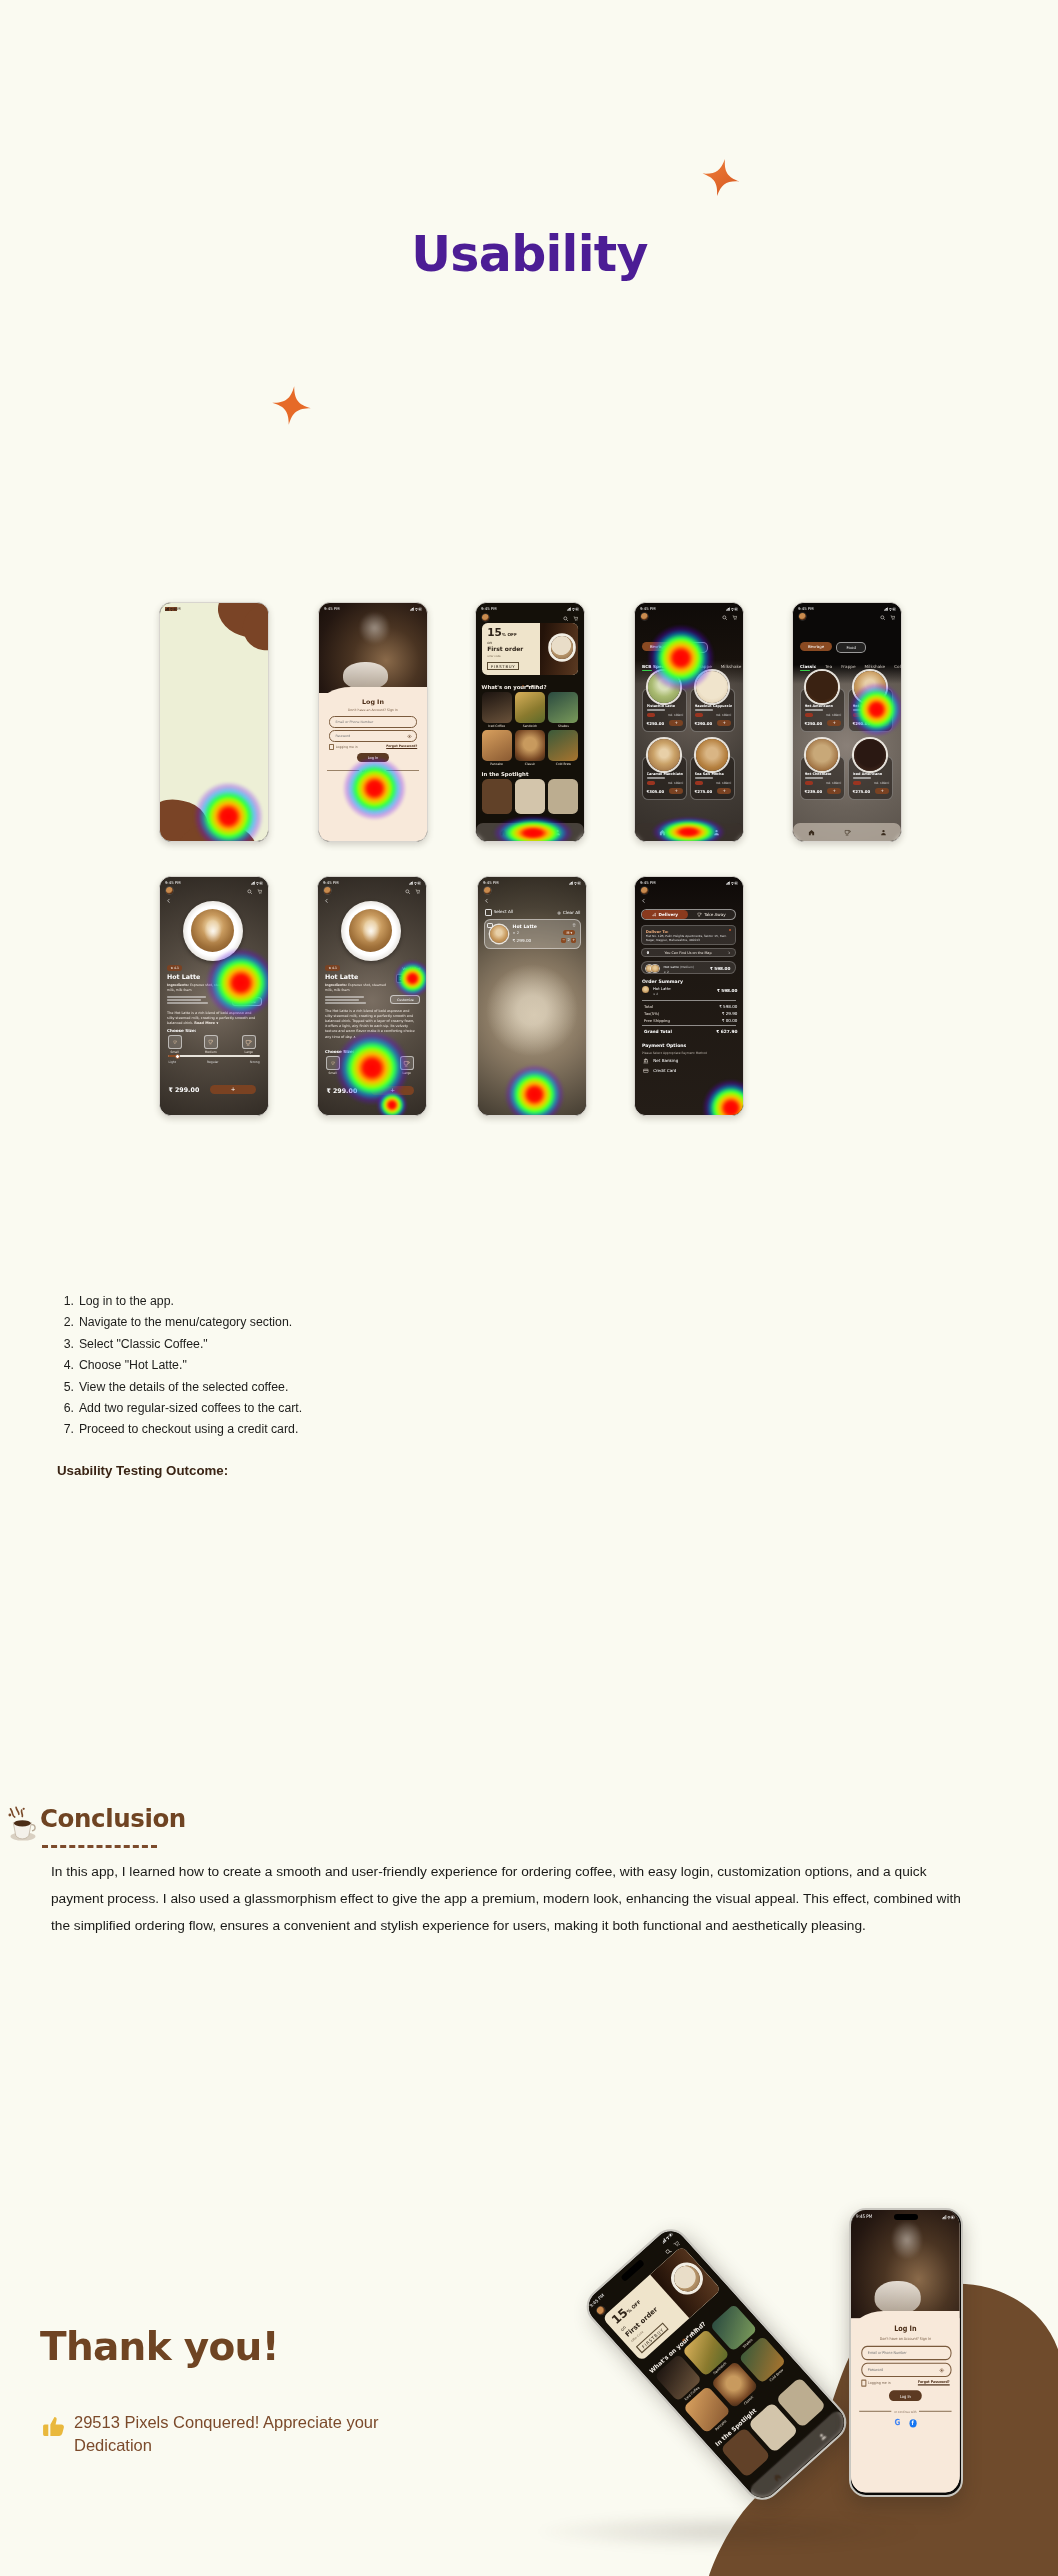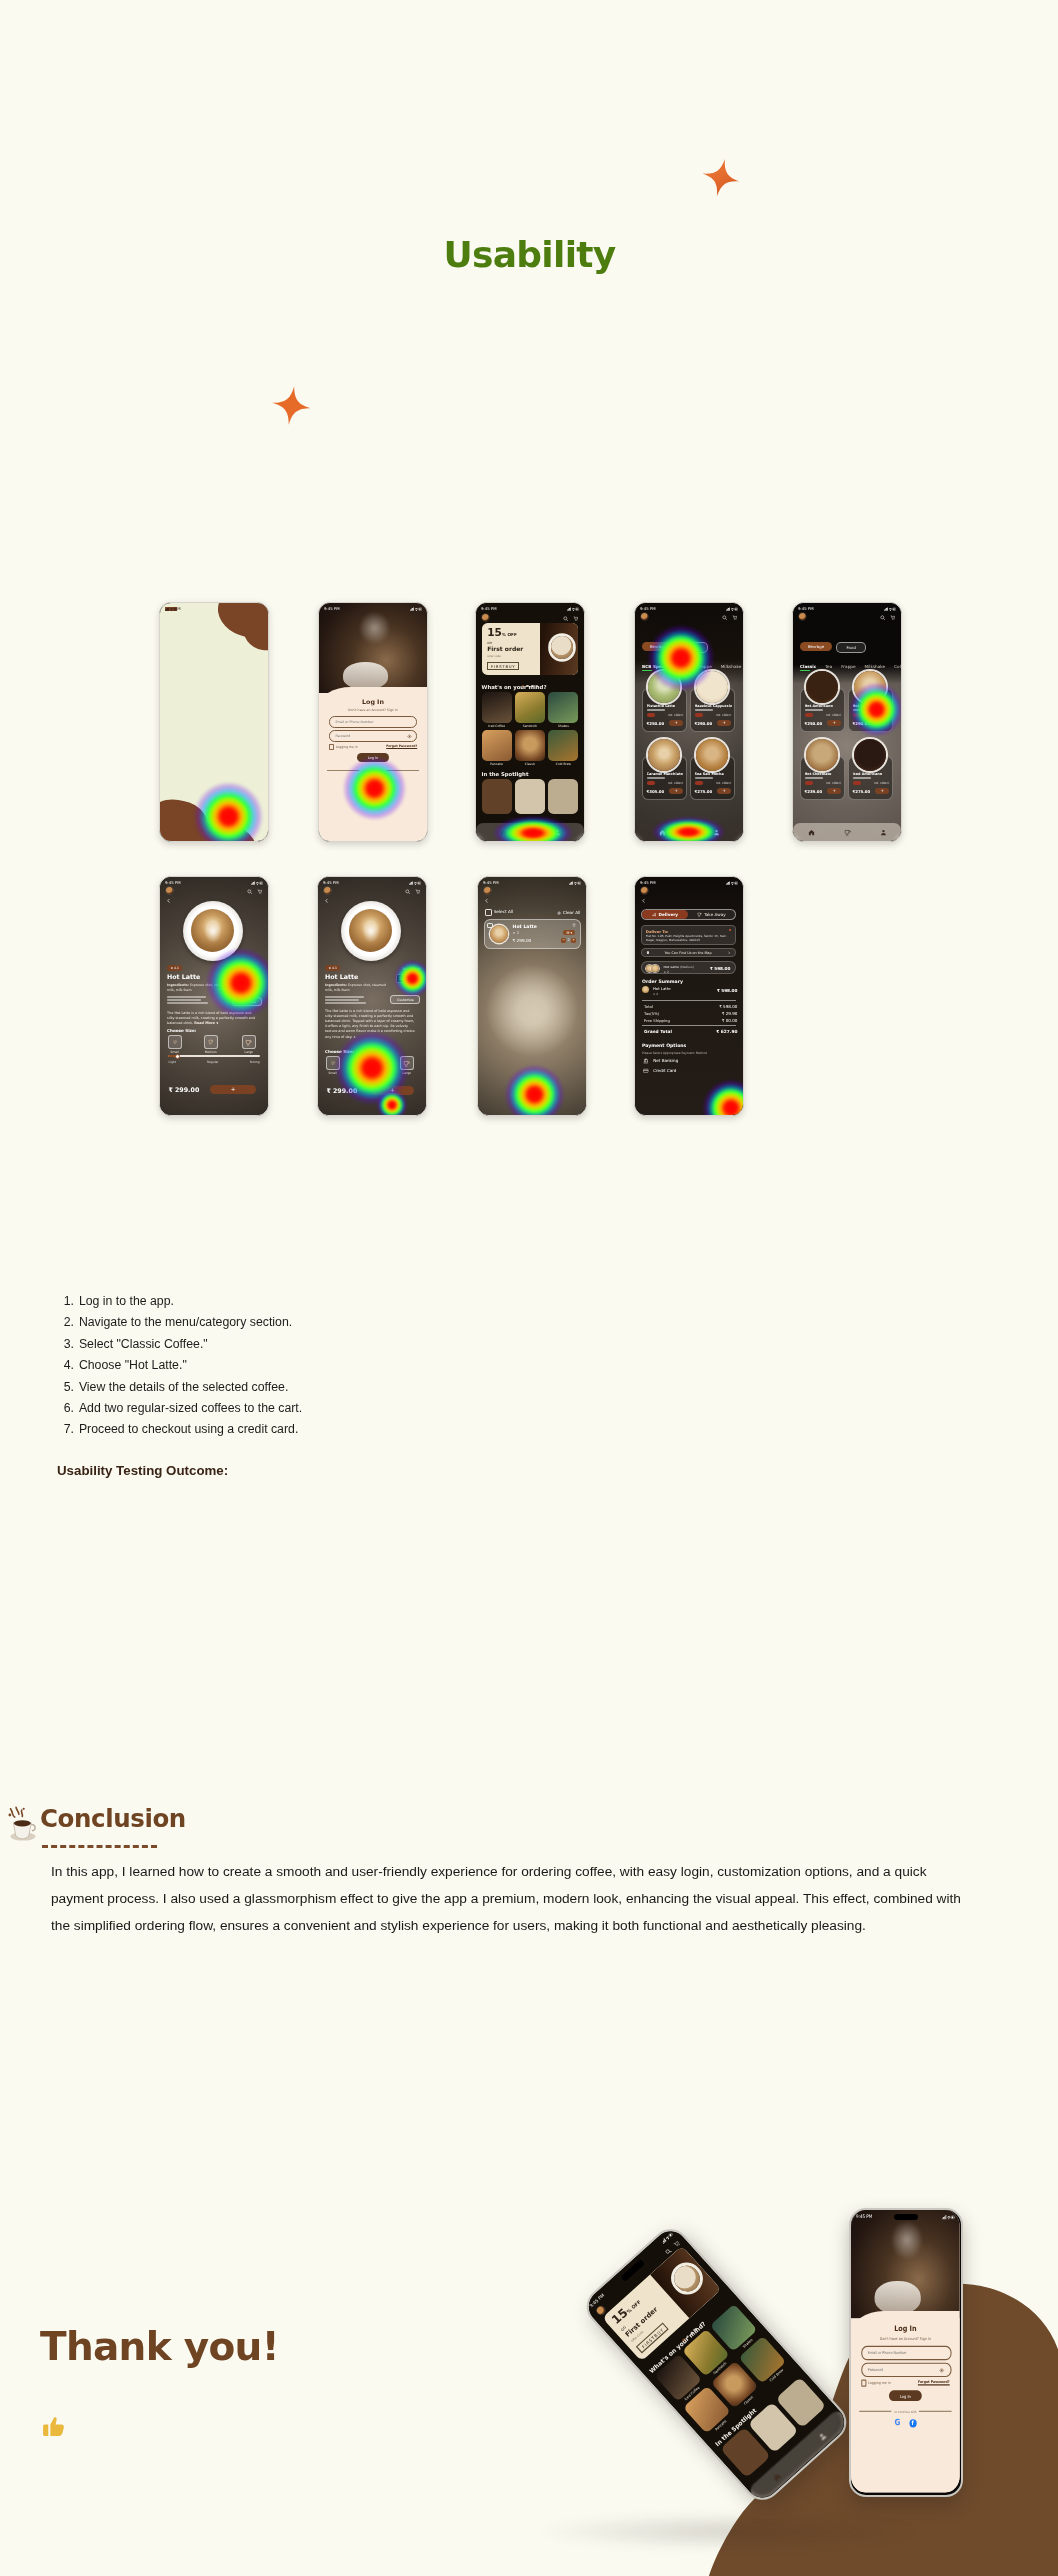--- a/index.html
+++ b/index.html
@@ -1,20 +1,20 @@
 <!DOCTYPE html>
 <html style="font-size:11.2px"><head>
 <meta charset="utf-8">
 <style>
   html,body{margin:0;padding:0;background:#e8e8e0;}
   #canvas{position:relative;width:1059px;height:2576px;margin:0 auto;background:#FAFAF1;overflow:hidden;
           font-family:"Liberation Sans",sans-serif;color:#1d1d1b;}
   
   .hero{position:absolute;left:0;top:223px;width:100%;text-align:center;font-family:"DejaVu Sans",sans-serif;}
-  .hero .t1{font-size:36px;font-weight:bold;color:#4d7c0f;line-height:64px;letter-spacing:-0.7px;}
+  .hero .t1{font-size:49px;font-weight:bold;color:#4c1d95;line-height:64px;letter-spacing:-0.7px;}
   .hero .t2{font-size:39px;font-weight:bold;color:#3A2514;line-height:64px;letter-spacing:-0.7px;}
   .star{position:absolute;}
   
   .phone{position:absolute;width:110px;height:240px;border-radius:12px;background:#0c0a08;
          border:1.4px solid #d8d5cf;box-shadow:0 2.1px 6.3px rgba(60,50,40,.20);overflow:hidden;box-sizing:border-box;}
   .scr{position:absolute;inset:0;overflow:hidden;border-radius:9.8px;font-family:"DejaVu Sans",sans-serif;}
   .sbar{position:absolute;top:0;left:0;right:0;height:9px;display:flex;justify-content:space-between;
         align-items:center;padding:1.4px 4.9px 0 4.9px;font-size:3.9px;color:#fff;z-index:6;}
   .sbar.dark{color:#2a1a10;}
   .ic{display:inline-flex;width:1em;height:1em;vertical-align:middle;}
@@ -1093,20 +1093,21 @@
     <path d="M36 27 c6 -1 8 7 1 9" fill="none" stroke="#b9ab98" stroke-width="2"></path>
   </svg>
   <div class="conc-title">Conclusion</div>
   <div class="conc-dash"></div>
   <div class="conc-text">In this app, I learned how to create a smooth and user-friendly experience for ordering coffee, with easy login, customization options, and a quick payment process. I also used a glassmorphism effect to give the app a premium, modern look, enhancing the visual appeal. This effect, combined with the simplified ordering flow, ensures a convenient and stylish experience for users, making it both functional and aesthetically pleasing.</div>
 
   <div class="ty-title">Thank you!</div>
   <svg class="ty-thumb" viewBox="0 0 24 24">
     <path fill="#E9B83D" d="M7 10v11H3.5A1.5 1.5 0 0 1 2 19.5v-8A1.5 1.5 0 0 1 3.5 10zM9 21h8.5a3 3 0 0 0 2.9-2.2l1.5-5.5A2.5 2.5 0 0 0 19.5 10H14l1-4.5A2.2 2.2 0 0 0 12.8 3L9 10z"></path>
   </svg>
+  <div class="ty-line">29513 Pixels Conquered! Appreciate your Dedication</div>
 
   <svg class="blob-svg" viewBox="0 0 500 440" preserveAspectRatio="none">
     <path d="M500,120 C470,30 360,0 280,40 C210,75 190,150 170,210 C150,270 80,300 40,360 C10,405 0,440 0,440 L500,440 Z" fill="#6F4B2C"></path>
   </svg>
   <div class="mock-shadow"></div>
 
   <div class="mock mock-tilt">
     <div class="mframe">
       <div class="island"></div>
       <div class="scr scr-home" style="border-radius:14px">

